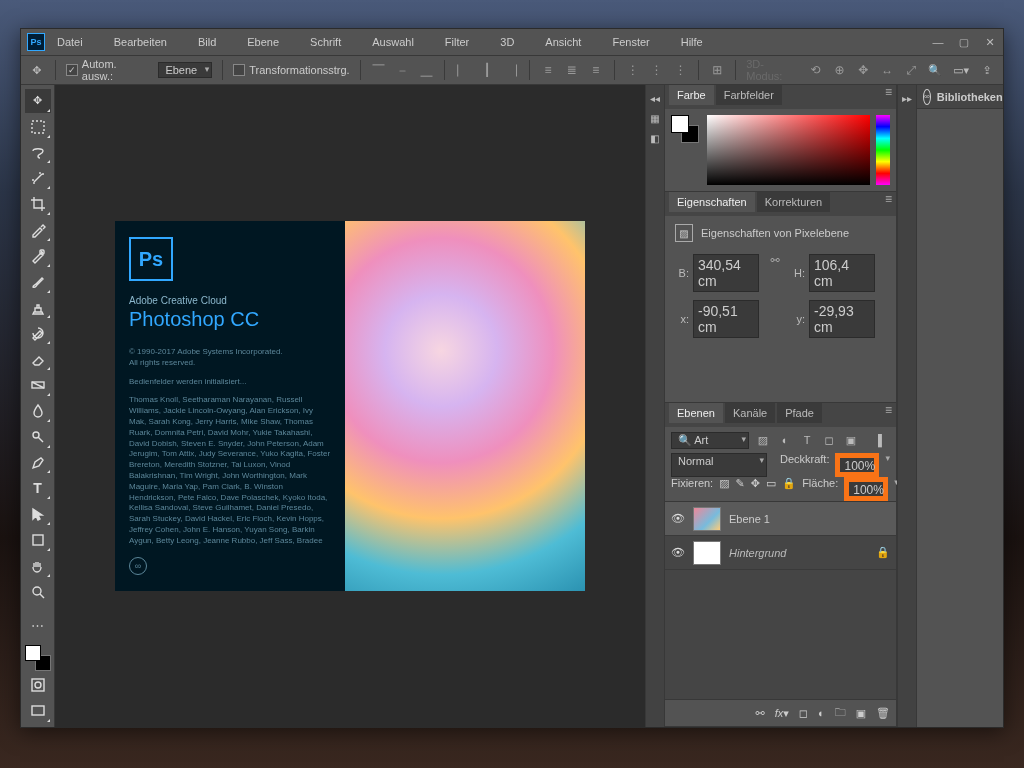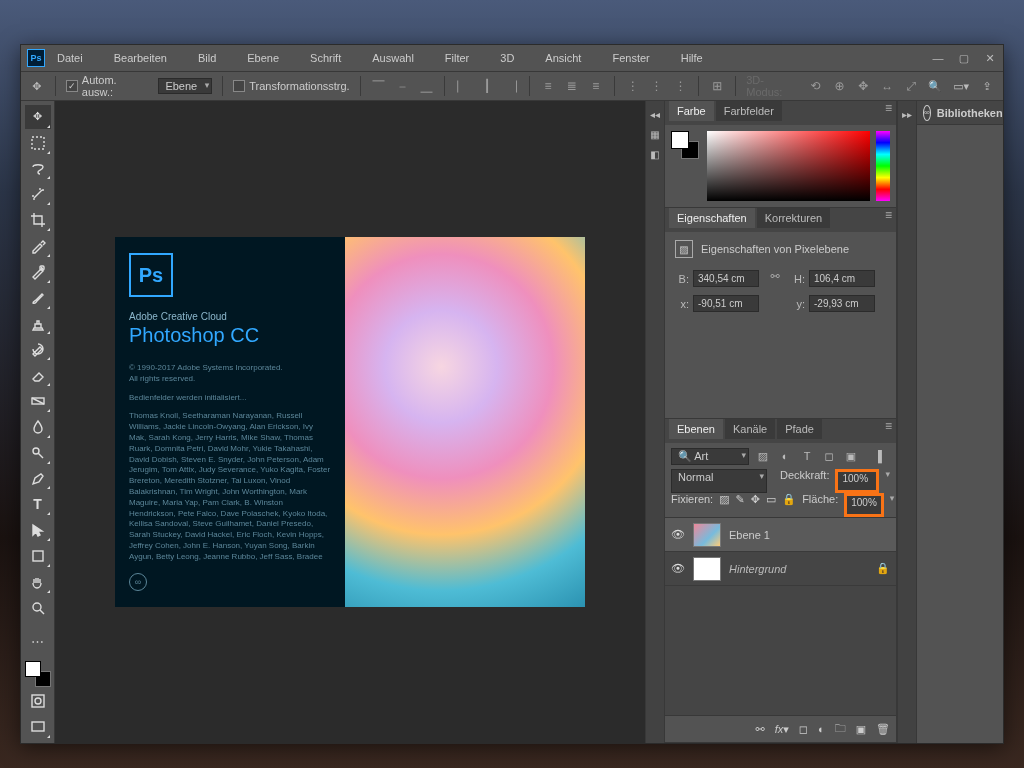--- a/index.html
+++ b/index.html
@@ -1,17 +1,17 @@
 <!DOCTYPE html>
 <html><head>
 <meta charset="utf-8">
 <style>
   *{box-sizing:border-box;margin:0;padding:0;font-family:"Segoe UI",Tahoma,sans-serif;font-size:11px;color:#ccc}
   body{width:1024px;height:768px;overflow:hidden;background:linear-gradient(180deg,#4a5a7a 0%,#2b3548 25%,#1a1210 70%,#3a2820 100%)}
-  .app{position:absolute;left:20px;top:44px;width:984px;height:700px;background:#535353;display:flex;flex-direction:column;border:1px solid #2b2b2b;box-shadow:0 4px 20px rgba(0,0,0,.5)}
+  .app{position:absolute;left:20px;top:28px;width:984px;height:700px;background:#535353;display:flex;flex-direction:column;border:1px solid #2b2b2b;box-shadow:0 4px 20px rgba(0,0,0,.5)}
   
   .titlebar{height:26px;background:#535353;display:flex;align-items:center;padding:0 6px}
   .ps-logo{width:18px;height:18px;background:#001e36;border:1px solid #31a8ff;display:flex;align-items:center;justify-content:center;font-size:9px;color:#31a8ff;font-weight:700;margin-right:12px}
   .menu{display:flex;gap:31px}
   .menu span{cursor:default}
   .winctrl{margin-left:auto;display:flex;gap:12px}
   .winctrl span{width:14px;text-align:center;color:#bbb}
   
   .optbar{height:30px;background:#535353;border-top:1px solid #383838;border-bottom:1px solid #383838;display:flex;align-items:center;padding:0 8px;gap:8px}
   .optbar .sep{width:1px;height:20px;background:#3a3a3a;margin:0 2px}
@@ -66,30 +66,30 @@
   .mini-sw .b{position:absolute;width:18px;height:18px;background:#000;border:1px solid #777;left:10px;top:10px}
   .grad{flex:1;background:linear-gradient(to bottom,rgba(0,0,0,0),#000),linear-gradient(to right,#fff,#f00)}
   .hue{width:14px;background:linear-gradient(to bottom,#f0f,#00f,#0ff,#0f0,#ff0,#f00,#f0f)}
   
   .eig-body{padding:8px 10px;display:flex;flex-direction:column;gap:8px;height:186px}
   .eig-head{display:flex;align-items:center;gap:8px;margin-bottom:4px}
   .eig-head .ico{width:18px;height:18px;border:1px solid #aaa;display:flex;align-items:center;justify-content:center;font-size:10px}
   .row2{display:flex;gap:8px}
   .field{display:flex;align-items:center;gap:4px}
   .field .lab{width:14px;text-align:right;color:#bbb}
-  .field .val{background:#3a3a3a;border:1px solid #2b2b2b;padding:2px 4px;width:66px;font-size:10px}
+  .field .val{background:#3a3a3a;border:1px solid #2b2b2b;padding:2px 4px;width:66px;font-size:14px}
   .link-ico{width:16px;text-align:center;color:#aaa}
   
   .eb-body{flex:1;display:flex;flex-direction:column}
   .eb-filter{height:26px;display:flex;align-items:center;padding:0 6px;gap:6px}
   .eb-filter .dd{flex:0 0 78px}
   .eb-filter .ic{width:16px;height:16px;display:flex;align-items:center;justify-content:center;color:#bbb;font-size:11px}
   .eb-row{height:24px;display:flex;padding:0 6px;gap:6px}
   .eb-row .dd{flex:0 0 96px}
-  .num-in{background:#3a3a3a;border:3px solid #f97316;padding:1px 4px;width:44px;font-size:10px}
+  .num-in{background:#3a3a3a;border:5px solid #f97316;padding:1px 4px;width:44px;font-size:12px}
   .lay-list{flex:1;background:#454545;border-top:1px solid #383838;border-bottom:1px solid #383838;overflow:hidden}
   .layer{height:34px;display:flex;align-items:center;padding:0 6px;gap:8px;border-bottom:1px solid #3a3a3a}
   .layer.sel{background:#5a5a5a}
   .eye{width:14px;text-align:center;color:#ddd}
   .thumb{width:28px;height:24px;background:#fff;border:1px solid #777}
   .thumb.img{background:linear-gradient(135deg,#e89 0%,#7bd 60%,#fc7 100%)}
   .layer .nm{flex:1;font-size:11px}
   .layer .nm.ital{font-style:italic;color:#bbb}
   .lock-ic{color:#bbb}
   .eb-foot{height:26px;display:flex;align-items:center;justify-content:flex-end;padding:0 6px;gap:10px;color:#bbb}

